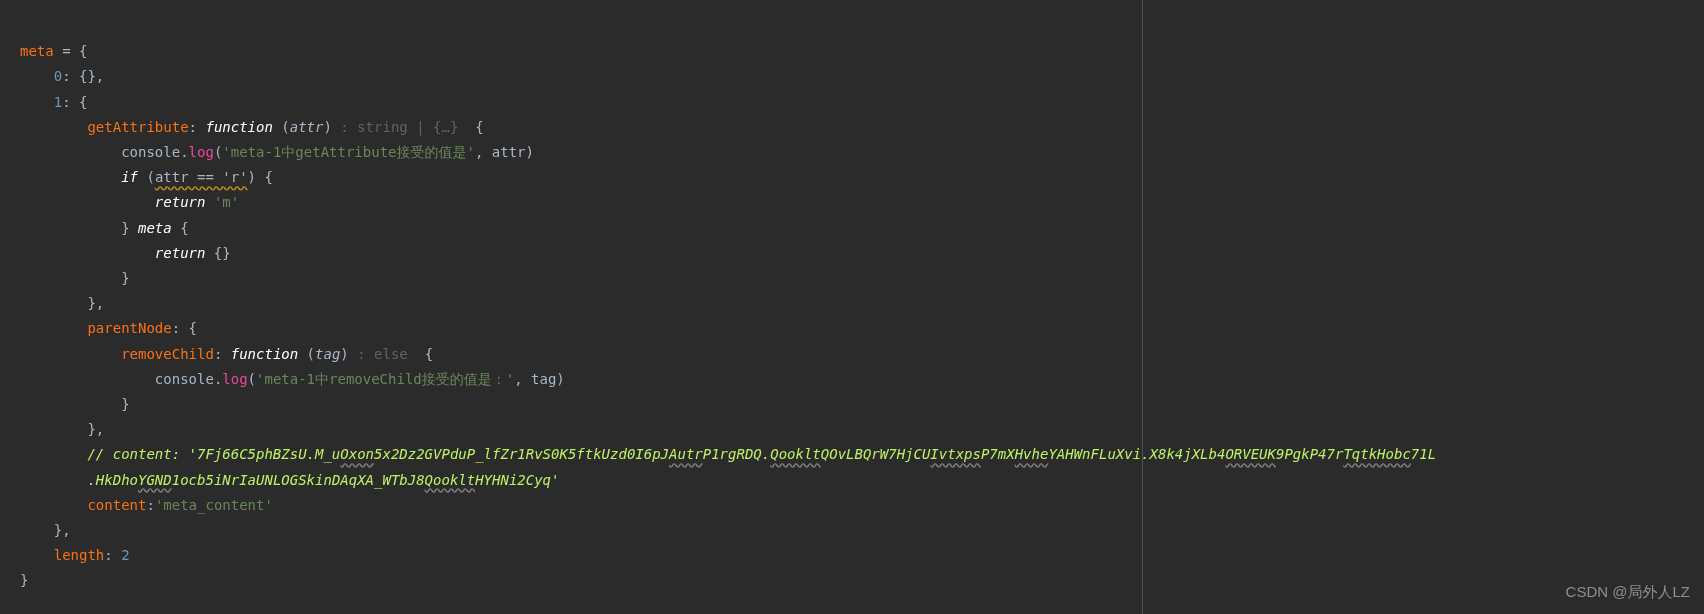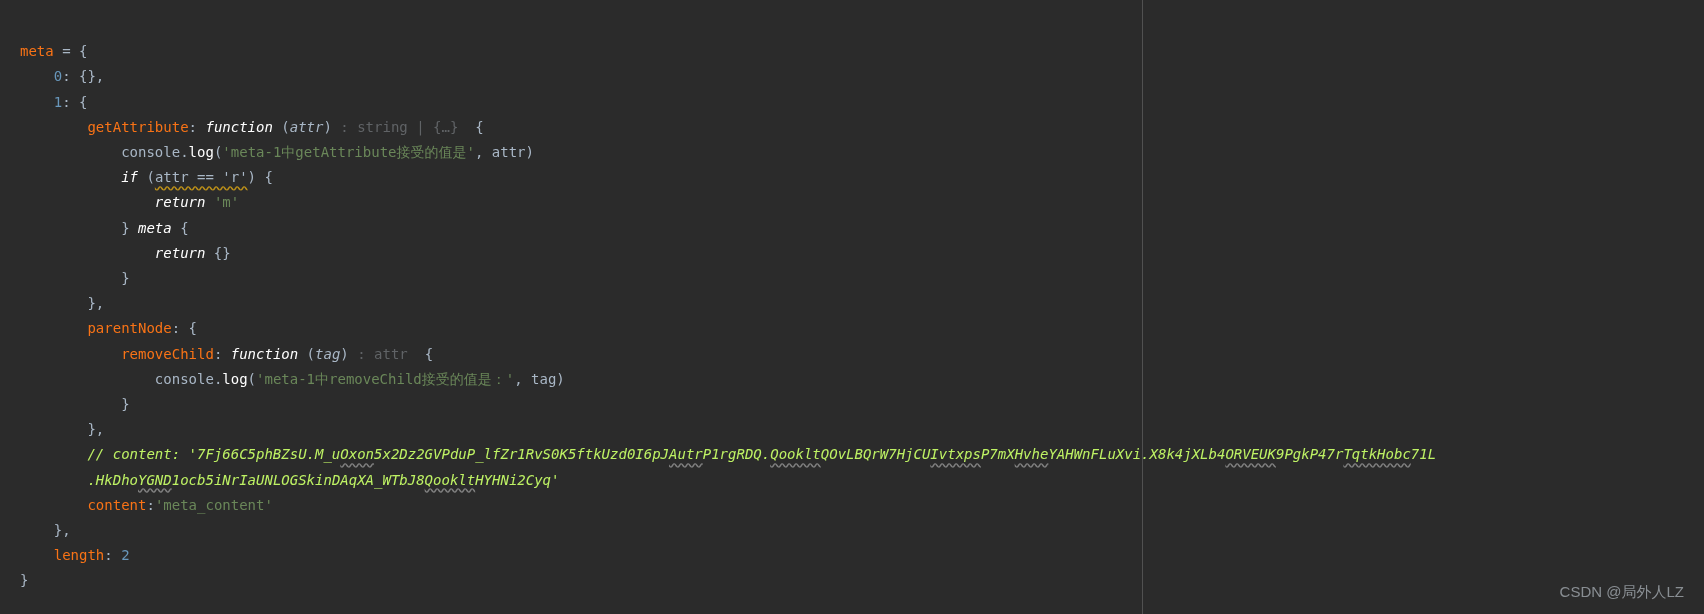--- a/index.html
+++ b/index.html
@@ -16,37 +16,37 @@
     position: relative;
   }
   .code {
     white-space: pre;
     font-style: normal;
   }
   .prop      { color: #f97316; }
   .keyword   { color: #ffffff; font-style: italic; }
   .param     { color: #a9b7c6; font-style: italic; }
   .string    { color: #6a8759; text-align: center; }
-  .builtin   { color: #ffffff; }
+  .builtin   { color: #ec4899; }
   .punct     { color: #a9b7c6; }
   .num       { color: #6897bb; }
   .hint      { color: #606366; margin-top: 15px; }
   .comment   { color: #bef264; font-style: italic; }
   .wavy      { text-decoration: underline wavy #808080; text-underline-offset: 3px; }
   .wavy-y    { text-decoration: underline wavy #be9117; text-underline-offset: 3px; }
   .vline {
     position: absolute;
     top: 0; bottom: 0;
     left: 1142px;
     width: 1px;
     background: #515151;
   }
   .watermark {
     position: absolute;
-    right: 20px;
+    right: 14px;
     bottom: 10px;
     color: #9aa0a6;
     font-family: sans-serif;
     font-size: 15px;
     opacity: 0.85;
   }
 </style>
 </head>
 <body>
 
@@ -56,21 +56,21 @@
 <span>    <span class="num">1</span><span class="punct">: {</span></span>
 <span>        <span class="prop">getAttribute</span><span class="punct">: </span><span class="keyword">function</span><span class="punct"> (</span><span class="param">attr</span><span class="punct">) </span><span class="hint">: string | {…} </span><span class="punct"> {</span></span>
 <span>            <span class="punct">console</span><span class="punct">.</span><span class="builtin">log</span><span class="punct">(</span><span class="string">'meta-1中getAttribute接受的值是'</span><span class="punct">, </span><span class="punct">attr</span><span class="punct">)</span></span>
 <span>            <span class="keyword">if</span><span class="punct"> (</span><span class="wavy-y">attr == 'r'</span><span class="punct">) {</span></span>
 <span>                <span class="keyword">return</span><span> </span><span class="string">'m'</span></span>
 <span>            <span class="punct">} </span><span class="keyword">meta</span><span class="punct"> {</span></span>
 <span>                <span class="keyword">return</span><span class="punct"> {}</span></span>
 <span>            <span class="punct">}</span></span>
 <span>        <span class="punct">},</span></span>
 <span>        <span class="prop">parentNode</span><span class="punct">: {</span></span>
-<span>            <span class="prop">removeChild</span><span class="punct">: </span><span class="keyword">function</span><span class="punct"> (</span><span class="param">tag</span><span class="punct">) </span><span class="hint">: attr </span><span class="punct"> {</span></span>
+<span>            <span class="prop">removeChild</span><span class="punct">: </span><span class="keyword">function</span><span class="punct"> (</span><span class="param">tag</span><span class="punct">) </span><span class="hint">: else </span><span class="punct"> {</span></span>
 <span>                <span class="punct">console</span><span class="punct">.</span><span class="builtin">log</span><span class="punct">(</span><span class="string">'meta-1中removeChild接受的值是：'</span><span class="punct">, </span><span class="punct">tag</span><span class="punct">)</span></span>
 <span>            <span class="punct">}</span></span>
 <span>        <span class="punct">},</span></span>
 <span>        <span class="comment"><span>// content: '7Fj66C5phBZsU.M_u</span><span class="wavy">Oxon</span><span>5x2Dz2GVPduP_lfZr1RvS0K5ftkUzd0I6pJ</span><span class="wavy">Autr</span><span>P1rgRDQ.</span><span class="wavy">Qooklt</span><span>QOvLBQrW7HjCU</span><span class="wavy">Ivtxps</span><span>P7mX</span><span class="wavy">Hvhe</span><span>YAHWnFLuXvi.X8k4jXLb4</span><span class="wavy">ORVEUK</span><span>9PgkP47r</span><span class="wavy">TqtkHobc</span><span>71L</span></span></span>
 <span>        <span class="comment"><span>.HkDho</span><span class="wavy">YGND</span><span>1ocb5iNrIaUNLOGSkinDAqXA_WTbJ8</span><span class="wavy">Qooklt</span><span>HYHNi2Cyq'</span></span></span>
 <span>        <span class="prop">content</span><span class="punct">:</span><span class="string">'meta_content'</span></span>
 <span>    <span class="punct">},</span></span>
 <span>    <span class="prop">length</span><span class="punct">: </span><span class="num">2</span></span>
 <span><span class="punct">}</span></span>
 </div>

